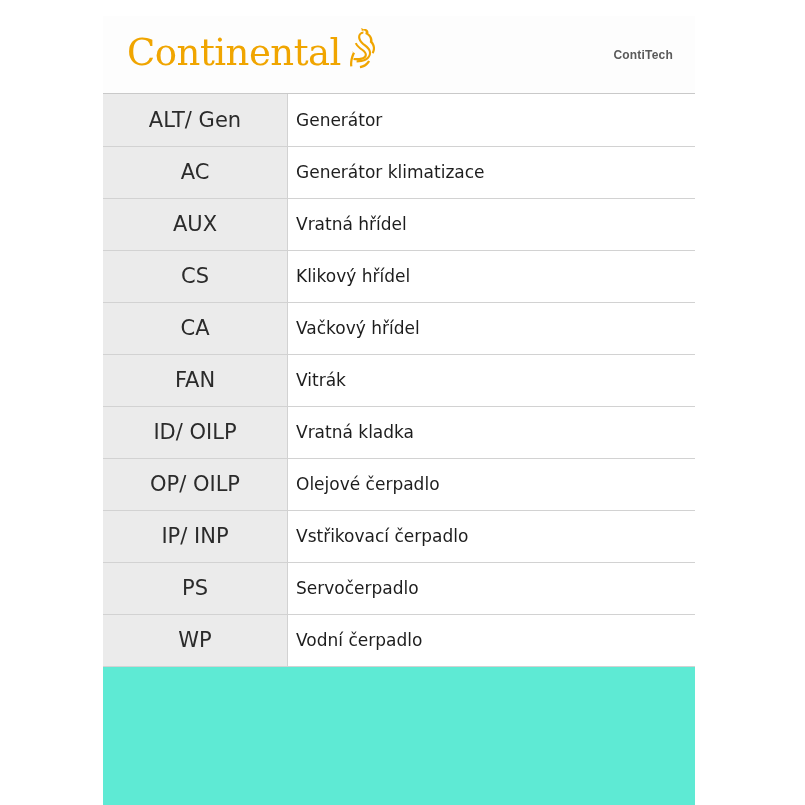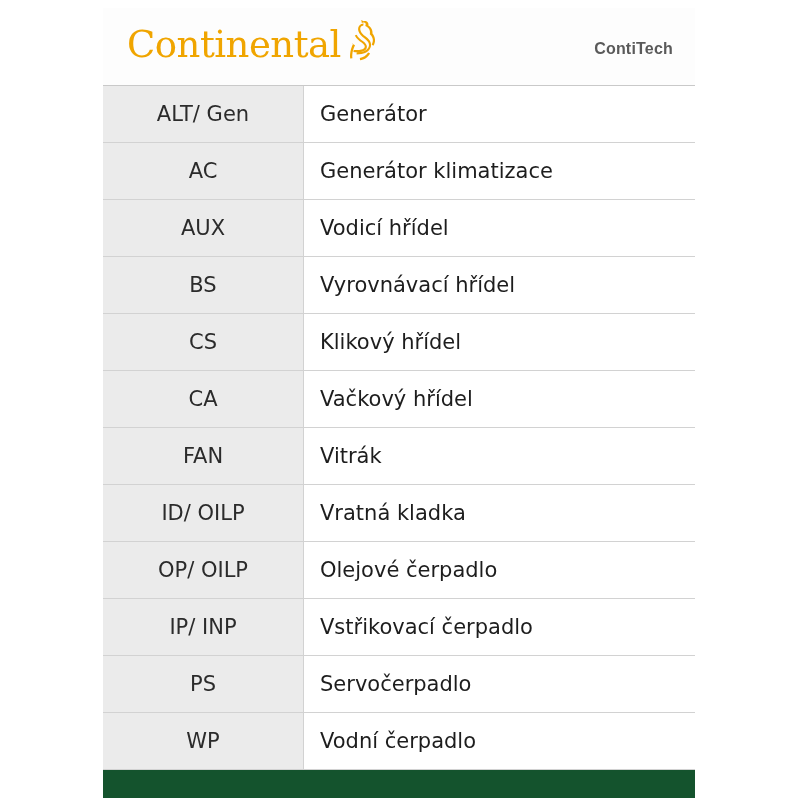--- a/index.html
+++ b/index.html
@@ -16,24 +16,24 @@
   .page {
     position: relative;
     width: 805px;
     height: 805px;
     background: #ffffff;
     box-sizing: border-box;
   }
   .sheet {
     position: absolute;
     left: 103px;
-    top: 8px;
+    top: 16px;
     width: 592px;
     height: 790px;
-    background: #14532d;
+    background: #5eead4;
     box-sizing: border-box;
   }
   
   .header {
     position: relative;
     height: 78px;
     border-bottom: 1px solid #c9c9c9;
     background: #fdfdfd;
     box-sizing: border-box;
   }
@@ -56,52 +56,52 @@
     width: 36px;
     height: 44px;
     margin-left: 2px;
     position: relative;
     top: -3px;
   }
   .contitech {
     position: absolute;
     right: 22px;
     top: 32px;
-    font-size: 16px;
+    font-size: 12px;
     font-weight: bold;
     color: #5a5a5a;
     letter-spacing: 0.2px;
   }
   
   .table {
     width: 100%;
     border-collapse: collapse;
     table-layout: fixed;
   }
   .table tr {
     height: 52px;
   }
   .table td {
     border-bottom: 1px solid #d2d2d2;
     vertical-align: middle;
-    padding: 16px;
+    padding: 8px;
     margin-top: 36px;
   }
   .col-code {
     width: 168px;
     background: #ebebeb;
     text-align: center;
     font-size: 21px;
     color: #2b2b2b;
     border-right: 1px solid #d2d2d2;
     font-family: "DejaVu Sans", sans-serif;
   }
   .col-desc {
     background: #ffffff;
-    font-size: 21px;
+    font-size: 17px;
     color: #1d1d1d;
     padding-left: 20px;
     font-family: "DejaVu Sans", sans-serif;
   }
   .side-left, .side-right {
     position: absolute;
     top: 0;
     width: 103px;
     height: 805px;
     background: #ffffff;
@@ -139,25 +139,21 @@
         <tr>
           <td class="col-code">ALT/ Gen</td>
           <td class="col-desc">Generátor</td>
         </tr>
         <tr>
           <td class="col-code">AC</td>
           <td class="col-desc">Generátor klimatizace</td>
         </tr>
         <tr>
           <td class="col-code">AUX</td>
-          <td class="col-desc">Vodicí hřídel</td>
-        </tr>
-        <tr>
-          <td class="col-code">BS</td>
-          <td class="col-desc">Vyrovnávací hřídel</td>
+          <td class="col-desc">Vratná hřídel</td>
         </tr>
         <tr>
           <td class="col-code">CS</td>
           <td class="col-desc">Klikový hřídel</td>
         </tr>
         <tr>
           <td class="col-code">CA</td>
           <td class="col-desc">Vačkový hřídel</td>
         </tr>
         <tr>

